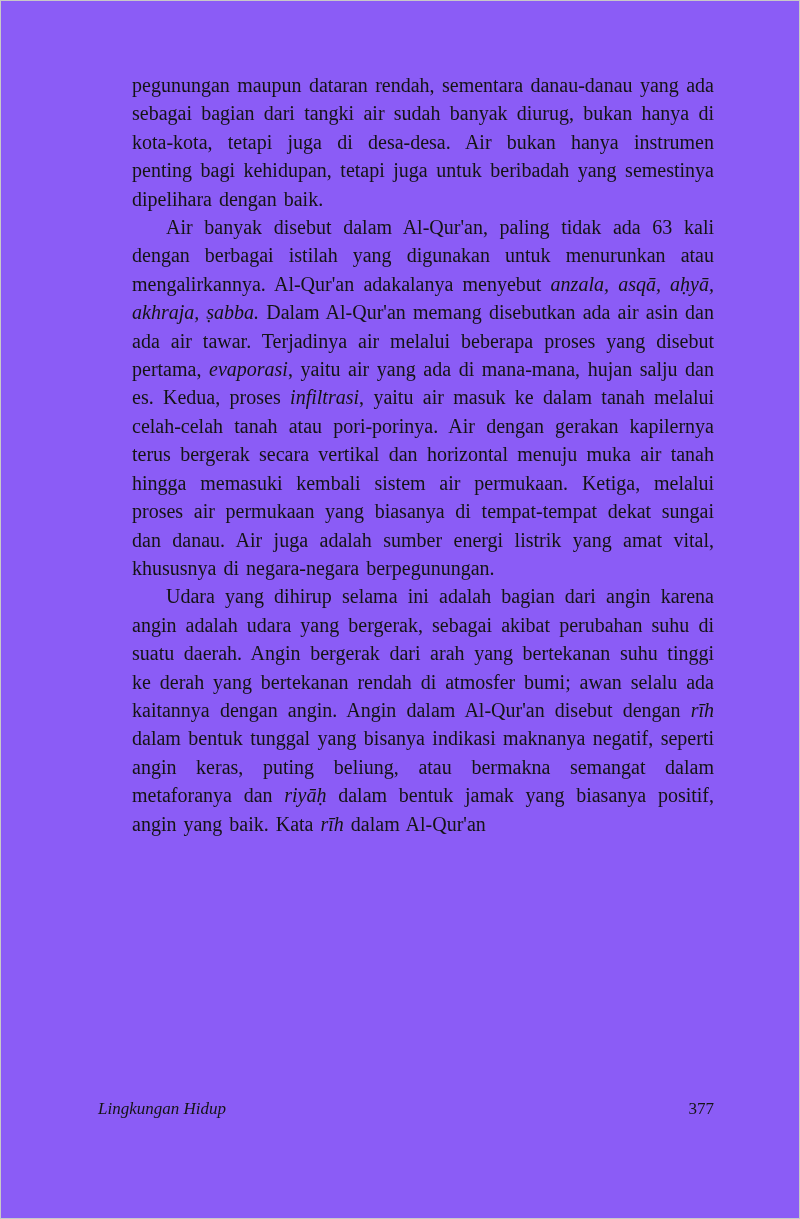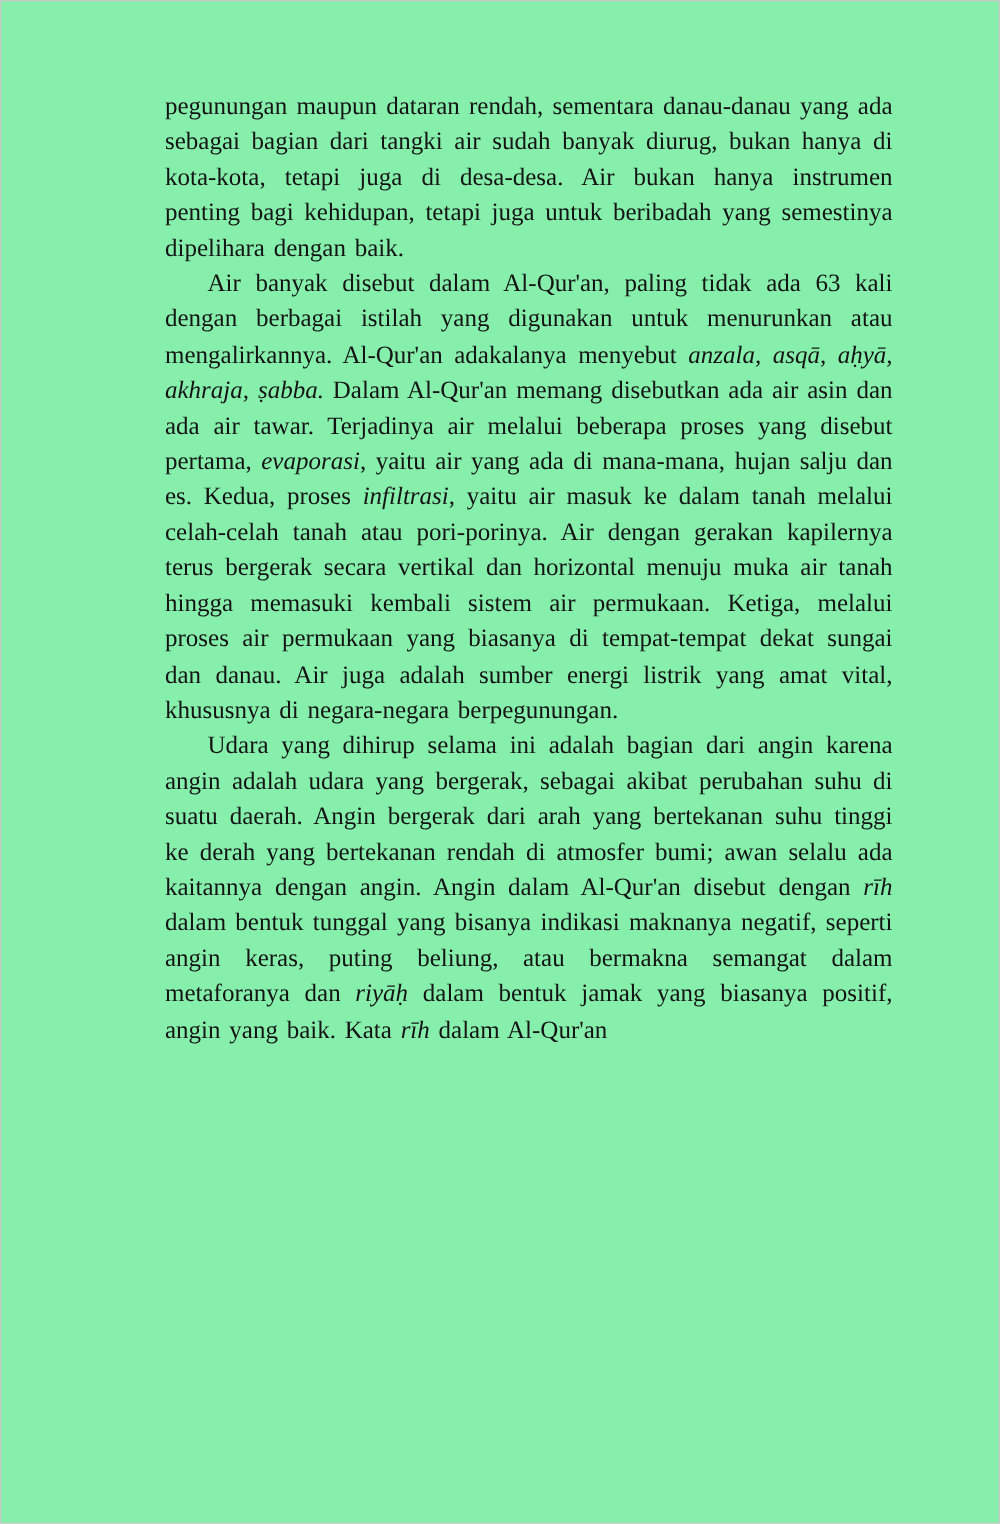--- a/index.html
+++ b/index.html
@@ -1,21 +1,21 @@
 <!DOCTYPE html>
 <html><head>
 <meta charset="utf-8">
 <style>
   * { margin: 0; padding: 0; box-sizing: border-box; }
   html, body { background: #ffffff; }
   .page {
     position: relative;
     width: 800px;
     height: 1219px;
-    background: #86efac;
+    background: #8b5cf6;
     border: 1px solid #c8c8c8;
     overflow: hidden;
     font-family: "Liberation Serif", "DejaVu Serif", serif;
     color: #141414;
   }
   .content {
     position: absolute;
     left: 97px;
     top: 70px;
     width: 616px;
@@ -57,13 +57,17 @@
 
     <p class="para"><span>pegunungan maupun dataran rendah, sementara danau-danau yang ada sebagai bagian dari tangki air sudah banyak diurug, bukan hanya di kota-kota, tetapi juga di desa-desa. Air bukan hanya instrumen penting bagi kehidupan, tetapi juga untuk beribadah yang semestinya dipelihara dengan baik.</span></p>
 
     <p class="para indent"><span>Air banyak disebut dalam Al-Qur'an, paling tidak ada 63 kali dengan berbagai istilah yang digunakan untuk menurunkan atau mengalirkannya. Al-Qur'an adakalanya menyebut </span><span class="it">anzala, asqā, aḥyā, akhraja, ṣabba.</span><span> Dalam Al-Qur'an memang disebutkan ada air asin dan ada air tawar. Terjadinya air melalui beberapa proses yang disebut pertama, </span><span class="it">evaporasi</span><span>, yaitu air yang ada di mana-mana, hujan salju dan es. Kedua, proses </span><span class="it">infiltrasi</span><span>, yaitu air masuk ke dalam tanah melalui celah-celah tanah atau pori-porinya. Air dengan gerakan kapilernya terus bergerak secara vertikal dan horizontal menuju muka air tanah hingga memasuki kembali sistem air permukaan. Ketiga, melalui proses air permukaan yang biasanya di tempat-tempat dekat sungai dan danau. Air juga adalah sumber energi listrik yang amat vital, khususnya di negara-negara berpegunungan.</span></p>
 
 
     <p class="para indent"><span>Udara yang dihirup selama ini adalah bagian dari angin karena angin adalah udara yang bergerak, sebagai akibat perubahan suhu di suatu daerah. Angin bergerak dari arah yang bertekanan suhu tinggi ke derah yang bertekanan rendah di atmosfer bumi; awan selalu ada kaitannya dengan angin. Angin dalam Al-Qur'an disebut dengan </span><span class="it">rīh</span><span> dalam bentuk tunggal yang bisanya indikasi maknanya negatif, seperti angin keras, puting beliung, atau bermakna semangat dalam metaforanya dan </span><span class="it">riyāḥ</span><span> dalam bentuk jamak yang biasanya positif, angin yang baik. Kata </span><span class="it">rīh</span><span> dalam Al-Qur'an</span></p>
 
   </div>
 
+  <div class="footer">
+    <span class="footer-left">Lingkungan Hidup</span>
+    <span class="footer-right">377</span>
+  </div>
 </div>
 
 </body></html>

